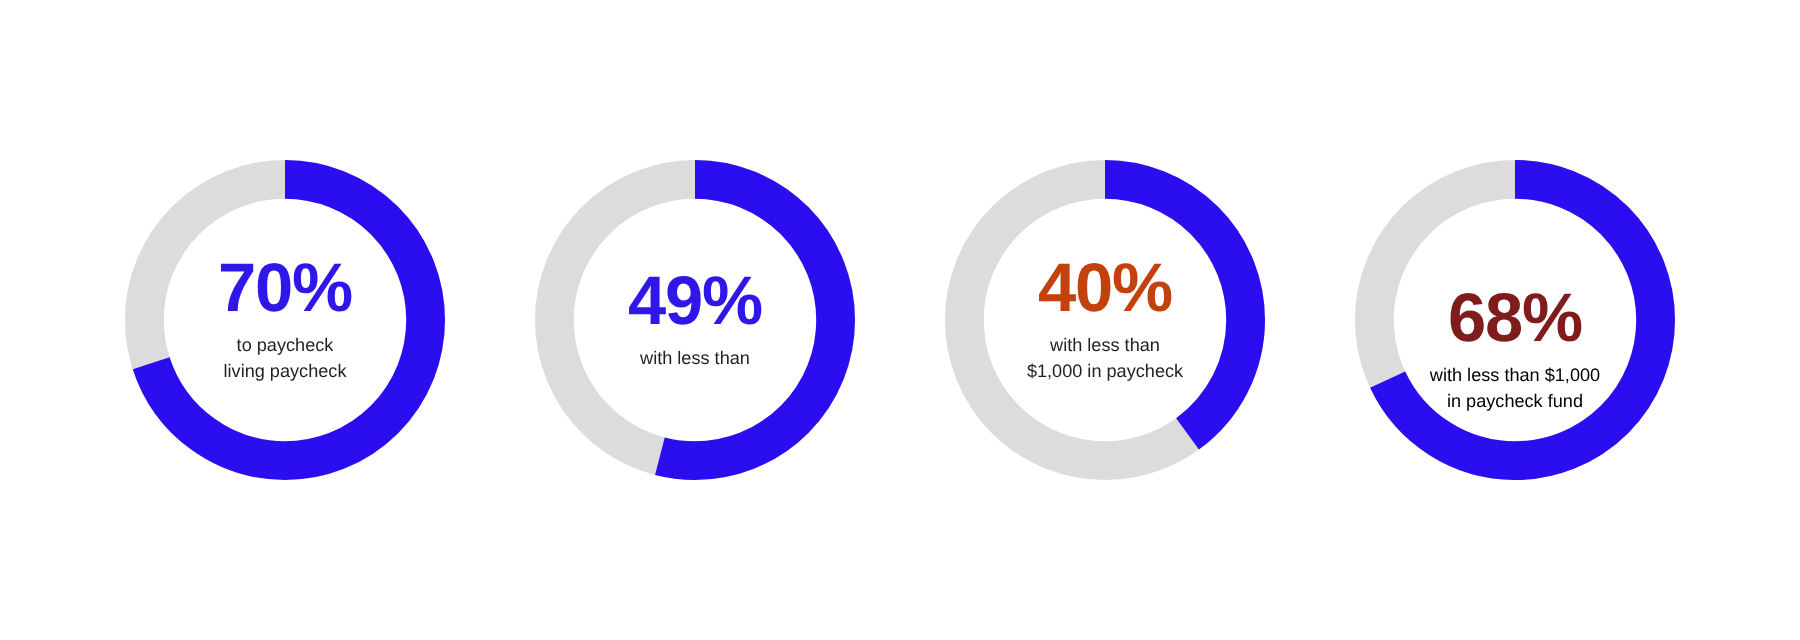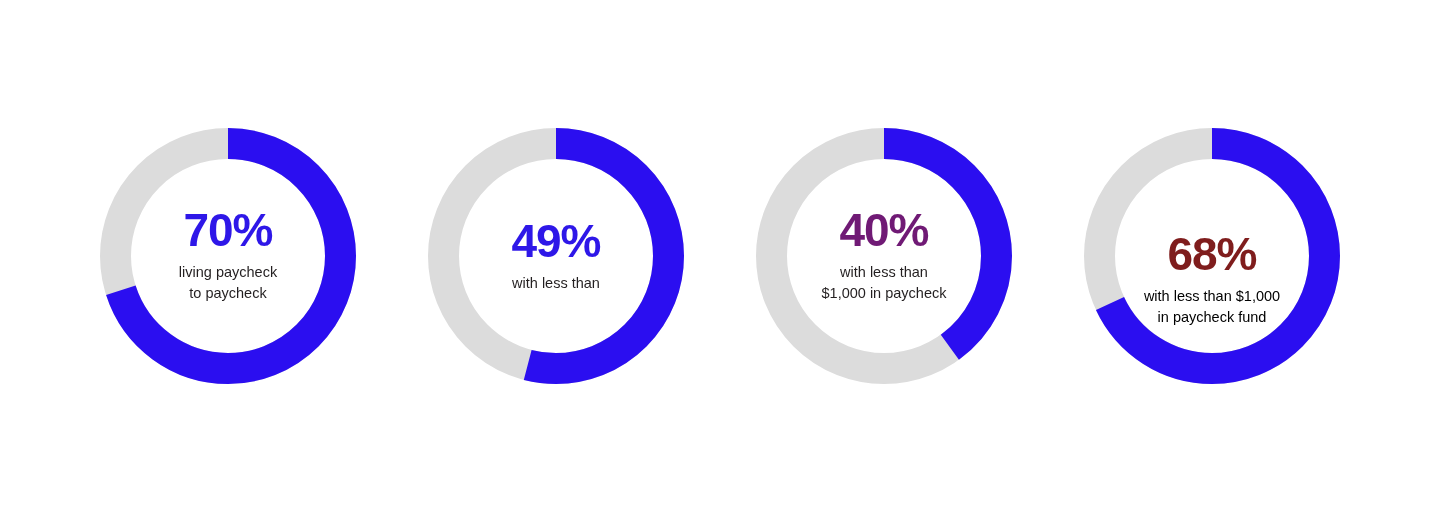--- a/index.html
+++ b/index.html
@@ -56,21 +56,21 @@
     position: absolute;
     left: 50%;
     top: 50%;
     transform: translate(-50%, -50%);
     width: 210px;
     text-align: center;
     pointer-events: none;
   }
   .donut-value {
     font-family: "Liberation Sans", sans-serif;
-    font-size: 46px;
+    font-size: 55px;
     font-weight: 700;
     line-height: 1.0;
     letter-spacing: -1px;
     color: #2e17e8;
     margin: 0 0 9px 0;
     white-space: nowrap;
   }
   .donut-caption {
     font-family: "Liberation Sans", sans-serif;
     font-size: 14.5px;
@@ -95,22 +95,22 @@
 
     <div class="donut-card">
       <div class="donut-wrap">
         <svg class="donut-svg" viewBox="0 0 256 256">
           <circle class="donut-track" cx="128" cy="128" r="112.5" fill="none" stroke="#dcdcdc" stroke-width="31"></circle>
           <circle class="donut-arc" cx="128" cy="128" r="112.5" fill="none" stroke="#2b0ef0" stroke-width="31" transform="rotate(-90 128 128)" stroke-dasharray="494.80 212.06"></circle>
         </svg>
         <div class="donut-center">
           <div class="donut-value" style="color: rgb(46, 23, 232);">70%</div>
           <div class="donut-caption" style="color: rgb(35, 31, 32);">
+            <span class="donut-caption-line">to paycheck</span>
             <span class="donut-caption-line">living paycheck</span>
-            <span class="donut-caption-line">to paycheck</span>
           </div>
         </div>
       </div>
     </div>
 
     <div class="donut-card">
       <div class="donut-wrap">
         <svg class="donut-svg" viewBox="0 0 256 256">
           <circle class="donut-track" cx="128" cy="128" r="112.5" fill="none" stroke="#dcdcdc" stroke-width="31"></circle>
           <circle class="donut-arc" cx="128" cy="128" r="112.5" fill="none" stroke="#2b0ef0" stroke-width="31" transform="rotate(-90 128 128)" stroke-dasharray="381.70 325.15"></circle>
@@ -124,21 +124,21 @@
       </div>
     </div>
 
     <div class="donut-card">
       <div class="donut-wrap">
         <svg class="donut-svg" viewBox="0 0 256 256">
           <circle class="donut-track" cx="128" cy="128" r="112.5" fill="none" stroke="#dcdcdc" stroke-width="31"></circle>
           <circle class="donut-arc" cx="128" cy="128" r="112.5" fill="none" stroke="#2b0ef0" stroke-width="31" transform="rotate(-90 128 128)" stroke-dasharray="282.74 424.12"></circle>
         </svg>
         <div class="donut-center">
-          <div class="donut-value" style="color: #701a75;">40%</div>
+          <div class="donut-value" style="color: #c2410c;">40%</div>
           <div class="donut-caption" style="color: rgb(35, 31, 32);">
             <span class="donut-caption-line">with less than</span>
             <span class="donut-caption-line">$1,000 in paycheck</span>
           </div>
         </div>
       </div>
     </div>
 
     <div class="donut-card wide">
       <div class="donut-wrap">

